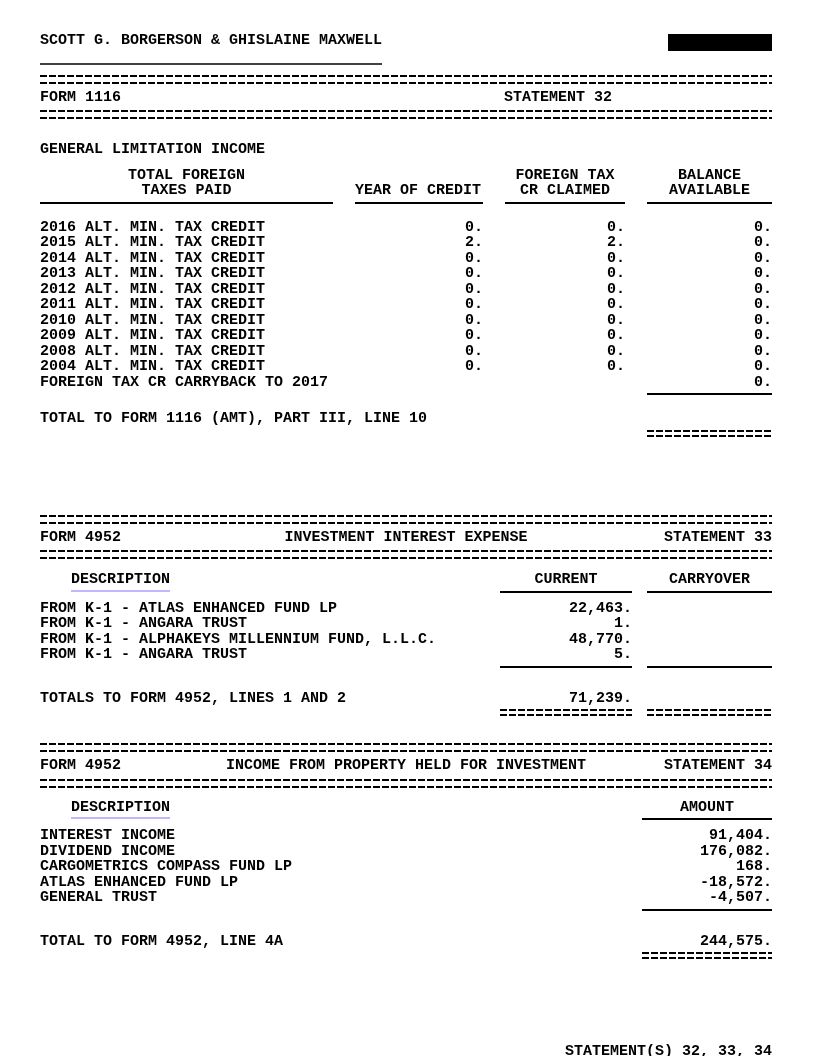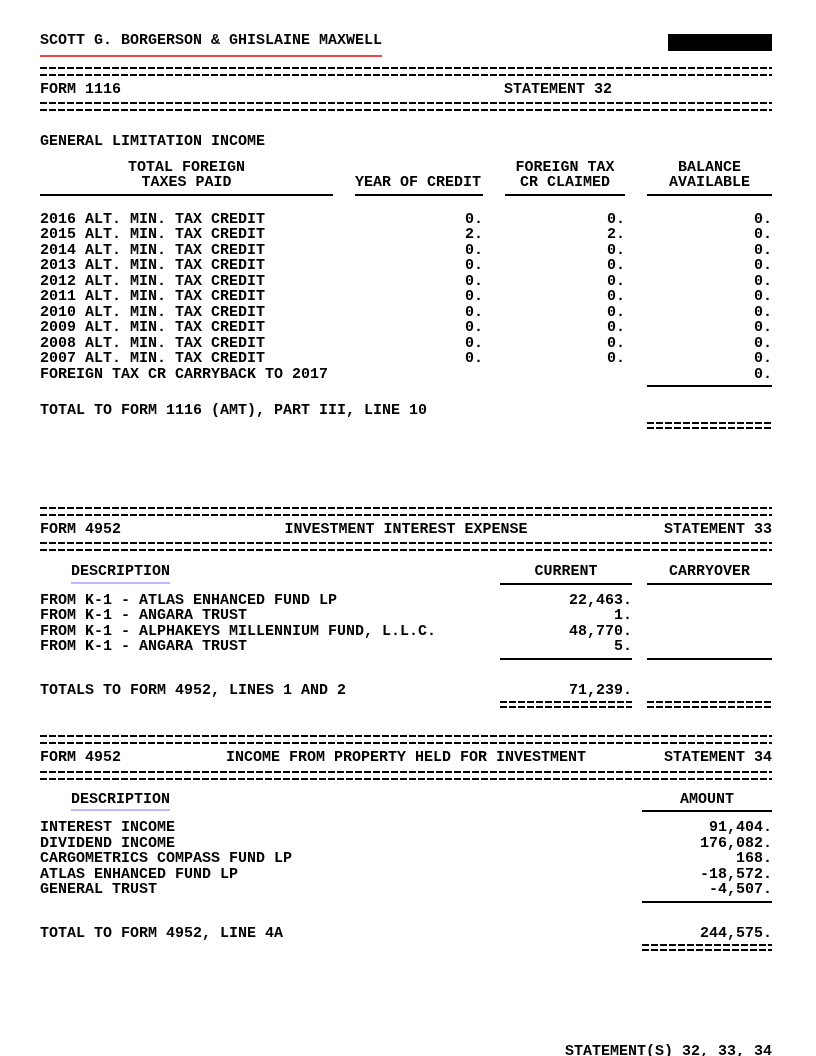--- a/index.html
+++ b/index.html
@@ -13,21 +13,21 @@
     font-weight: 700;
     font-size: 15px;
     line-height: 15.5px;
     padding: 33px 44px 0 40px;
     box-sizing: border-box;
     overflow: hidden;
   }
 
   
   .name-row { display: flex; justify-content: space-between; align-items: flex-start; }
-  .taxpayer { display: inline-block; border-bottom: 2px solid #ef4444; padding-bottom: 6px; }
+  .taxpayer { display: inline-block; border-bottom: 2px solid #404040; padding-bottom: 14px; }
   .redaction { width: 104px; height: 17px; background: #000; margin-top: 1px; }
 
   
   .eq {
     background:
       repeating-linear-gradient(90deg, #000 0 7px, transparent 7px 9px) left top / 100% 2px no-repeat,
       repeating-linear-gradient(90deg, #000 0 7px, transparent 7px 9px) left bottom / 100% 2px no-repeat;
   }
   .eqline { height: 9px; }
   .sep1 { margin-top: 10px; }
@@ -150,21 +150,21 @@
       <div class="c-num">0.</div>
       <div class="c-num">0.</div>
     </div>
     <div class="trow">
       <div>2008 ALT. MIN. TAX CREDIT</div>
       <div class="c-num">0.</div>
       <div class="c-num">0.</div>
       <div class="c-num">0.</div>
     </div>
     <div class="trow">
-      <div>2007 ALT. MIN. TAX CREDIT</div>
+      <div>2004 ALT. MIN. TAX CREDIT</div>
       <div class="c-num">0.</div>
       <div class="c-num">0.</div>
       <div class="c-num">0.</div>
     </div>
     <div class="trow">
       <div>FOREIGN TAX CR CARRYBACK TO 2017</div>
       <div class="c-num"></div>
       <div class="c-num"></div>
       <div class="c-num">0.</div>
     </div>

